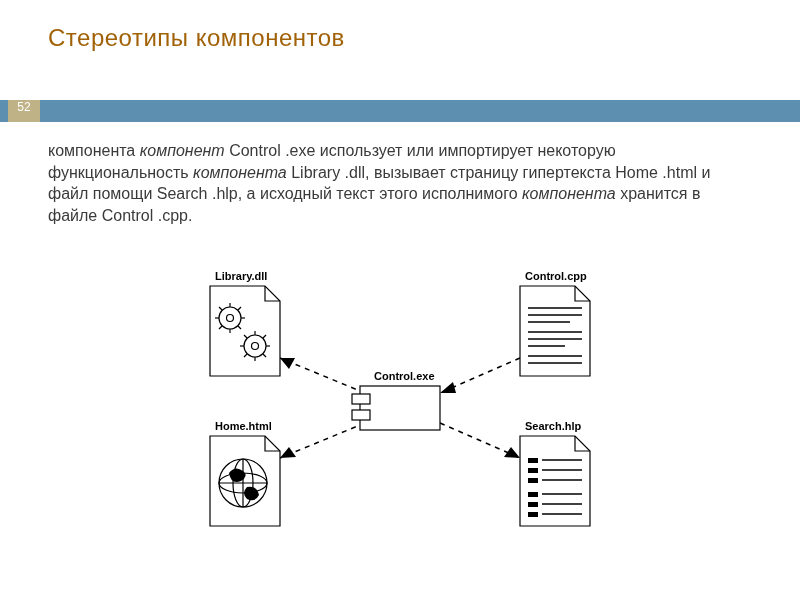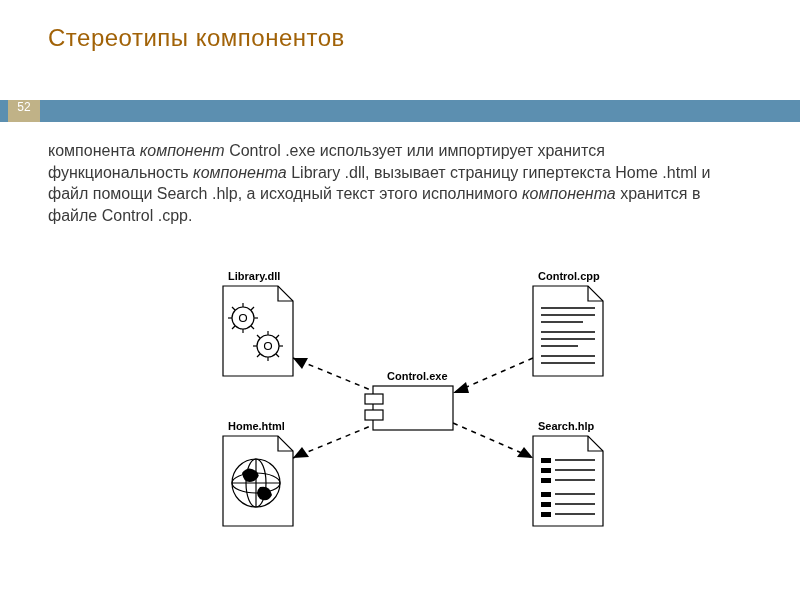--- a/index.html
+++ b/index.html
@@ -50,21 +50,21 @@
     font-size: 16px;
     line-height: 1.35;
     color: #3a3a3a;
   }
   .body-text em { font-style: italic; }
   .body-text .ul { }
 
   .diagram {
     position: absolute;
     top: 258px;
-    left: 153px;
+    left: 140px;
     width: 520px;
     height: 300px;
   }
   .diagram svg { width: 100%; height: 100%; }
 
   .file-label {
     font-family: Arial, sans-serif;
     font-size: 11px;
     font-weight: 700;
     fill: #000;
@@ -80,21 +80,21 @@
 <div class="slide-title">Стереотипы компонентов</div>
 
 <div class="accent-bar"></div>
 <div class="page-num-box">
   <span>52</span>
 </div>
 
 <div class="body-text">
   <span>компонента</span>
   <em>компонент</em>
-  <span>Control .exe использует или импортирует хранится</span>
+  <span>Control .exe использует или импортирует некоторую</span>
   <span class="ul">функциональность</span>
   <em>компонента</em>
   <span>Library .dll, вызывает страницу гипертекста Home .html и файл помощи Search .hlp, а исходный текст этого исполнимого</span>
   <em>компонента</em>
   <span>хранится в файле Control .cpp.</span>
 </div>
 
 <div class="diagram">
   <svg viewBox="0 0 520 300">
 

